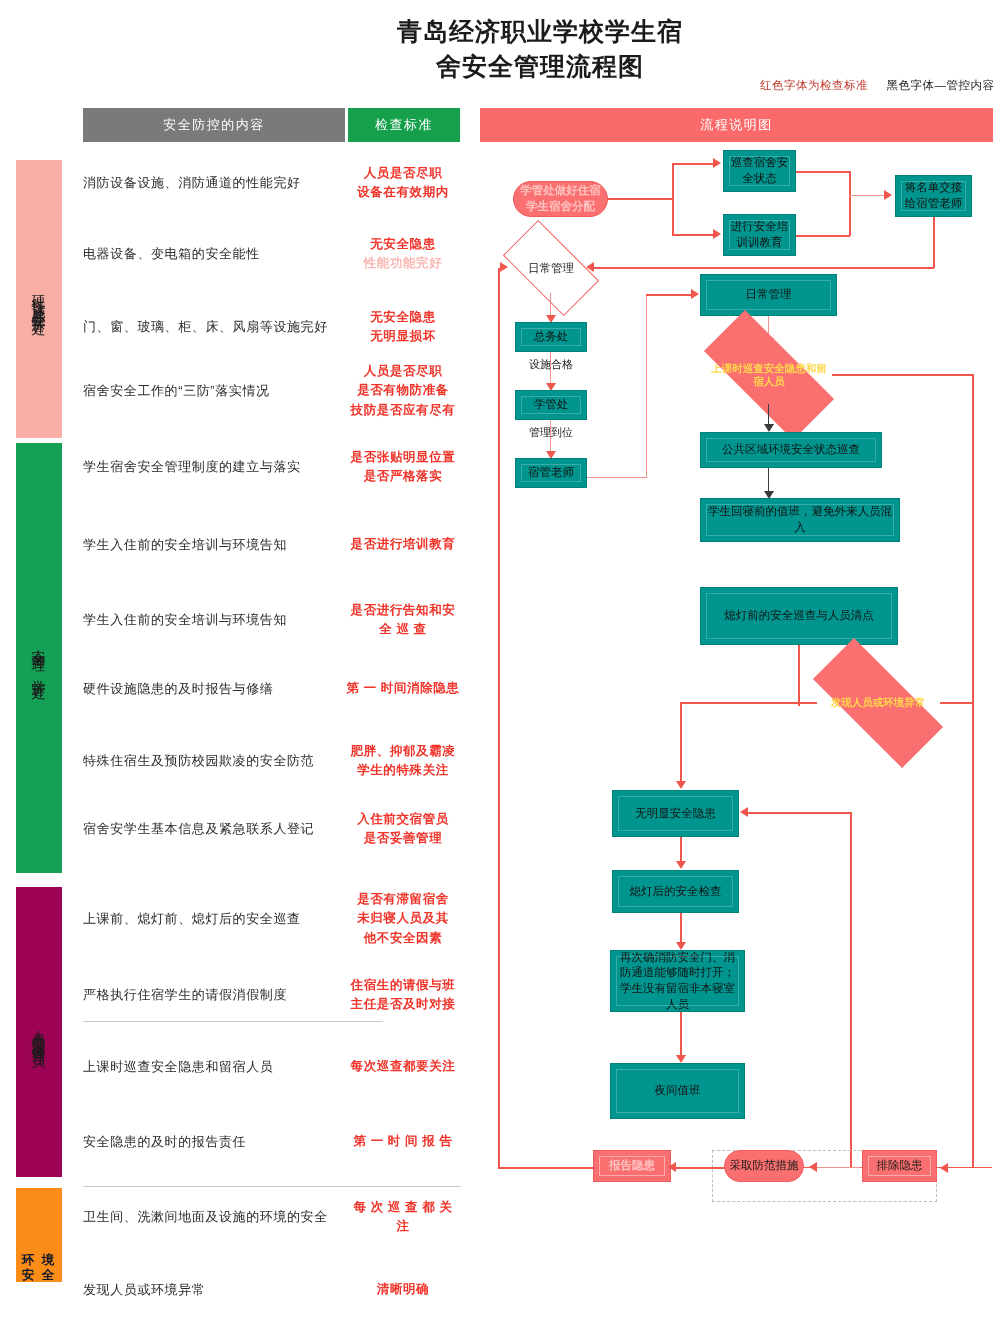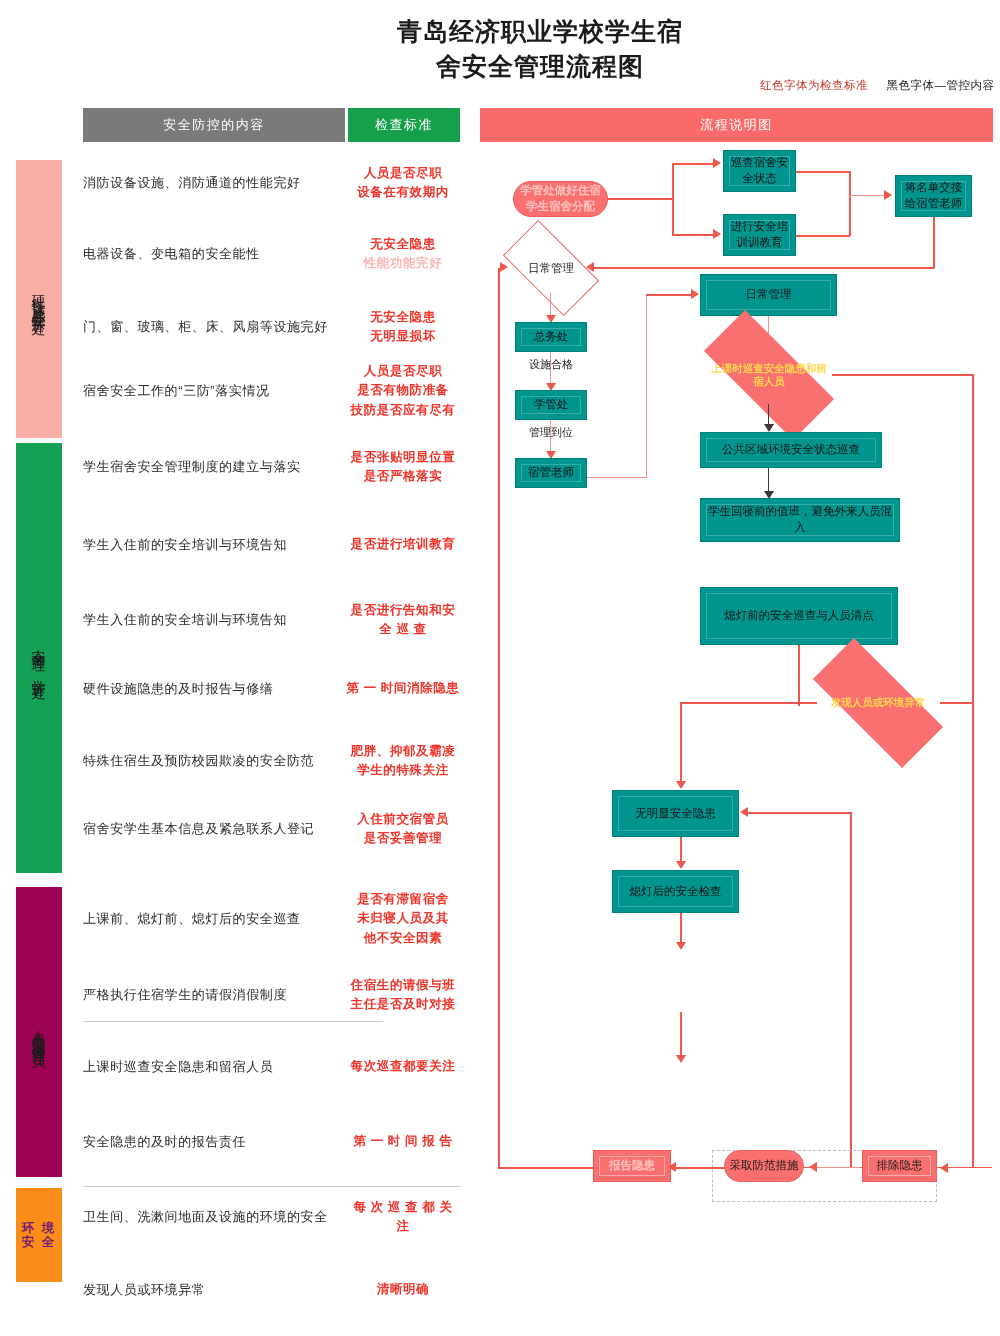--- a/index.html
+++ b/index.html
@@ -25,21 +25,21 @@
   #hdr-flow     { left: 480px; top: 108px; width: 513px; background: #fa6a6a; }
 
   
   .cat { position: absolute; left: 16px; width: 46px; display: flex; align-items: center; justify-content: center;
          text-align: center; writing-mode: vertical-rl; text-orientation: upright;
          font-size: 14px; letter-spacing: 3px; color: #1b1b1b; line-height: 1.15; }
   #cat-hardware { top: 160px; height: 278px; background: #f9afa6; }
   #cat-safety   { top: 443px; height: 430px; background: #14a055; }
   #cat-people   { top: 887px; height: 290px; background: #9c0355; }
   #cat-env      { top: 1188px; height: 94px; background: #fb8c17; writing-mode: horizontal-tb;
-                  text-orientation: mixed; font-size: 12.5px; letter-spacing: 2px; color: #701a75; font-weight: 700; }
+                  text-orientation: mixed; font-size: 12.5px; letter-spacing: 2px; color: #0f172a; font-weight: 700; align-items: flex-end; }
 
   
   .row { position: absolute; left: 83px; width: 378px; height: 0; }
   .row .content { position: absolute; left: 0; top: 0; width: 258px; font-size: 13px; color: #2b2b2b;
                   letter-spacing: .6px; line-height: 1.5; transform: translateY(-50%); }
   .row .std { position: absolute; left: 262px; top: 0; width: 116px; text-align: center;
               font-size: 12.5px; color: #f0342a; font-weight: 700; letter-spacing: .6px; line-height: 1.55;
               transform: translateY(-50%); }
   .std .ln { display: block; }
 
@@ -346,23 +346,29 @@
 
     <div class="ln-v" style="left:200px; top:687px; height:28px;"></div>
     <div class="arw d" style="left:196px; top:711px;"></div>
 
     <div class="node teal inner" style="left:132px; top:720px; width:127px; height:43px;">
       <span>熄灯后的安全检查</span>
     </div>
     <div class="ln-v" style="left:200px; top:763px; height:33px;"></div>
     <div class="arw d" style="left:196px; top:792px;"></div>
 
+    <div class="node teal inner" style="left:130px; top:800px; width:135px; height:62px;">
+      <span>再次确消防安全门、消防通道能够随时打开；学生没有留宿非本寝室人员</span>
+    </div>
     <div class="ln-v" style="left:200px; top:862px; height:48px;"></div>
     <div class="arw d" style="left:196px; top:905px;"></div>
 
+    <div class="node teal inner" style="left:130px; top:913px; width:135px; height:56px;">
+      <span>夜间值班</span>
+    </div>
 
     <div class="dashbox" style="left:232px; top:1000px; width:225px; height:52px;"></div>
 
     <div class="node pinkbox inner" style="left:113px; top:1000px; width:78px; height:32px;">
       <span class="faintpink">报告隐患</span>
     </div>
     <div class="ln-h" style="left:196px; top:1017px; width:56px;"></div>
     <div class="arw l" style="left:188px; top:1012px;"></div>
 
     <div class="node pinkbox pill" style="left:244px; top:1000px; width:80px; height:32px;">

